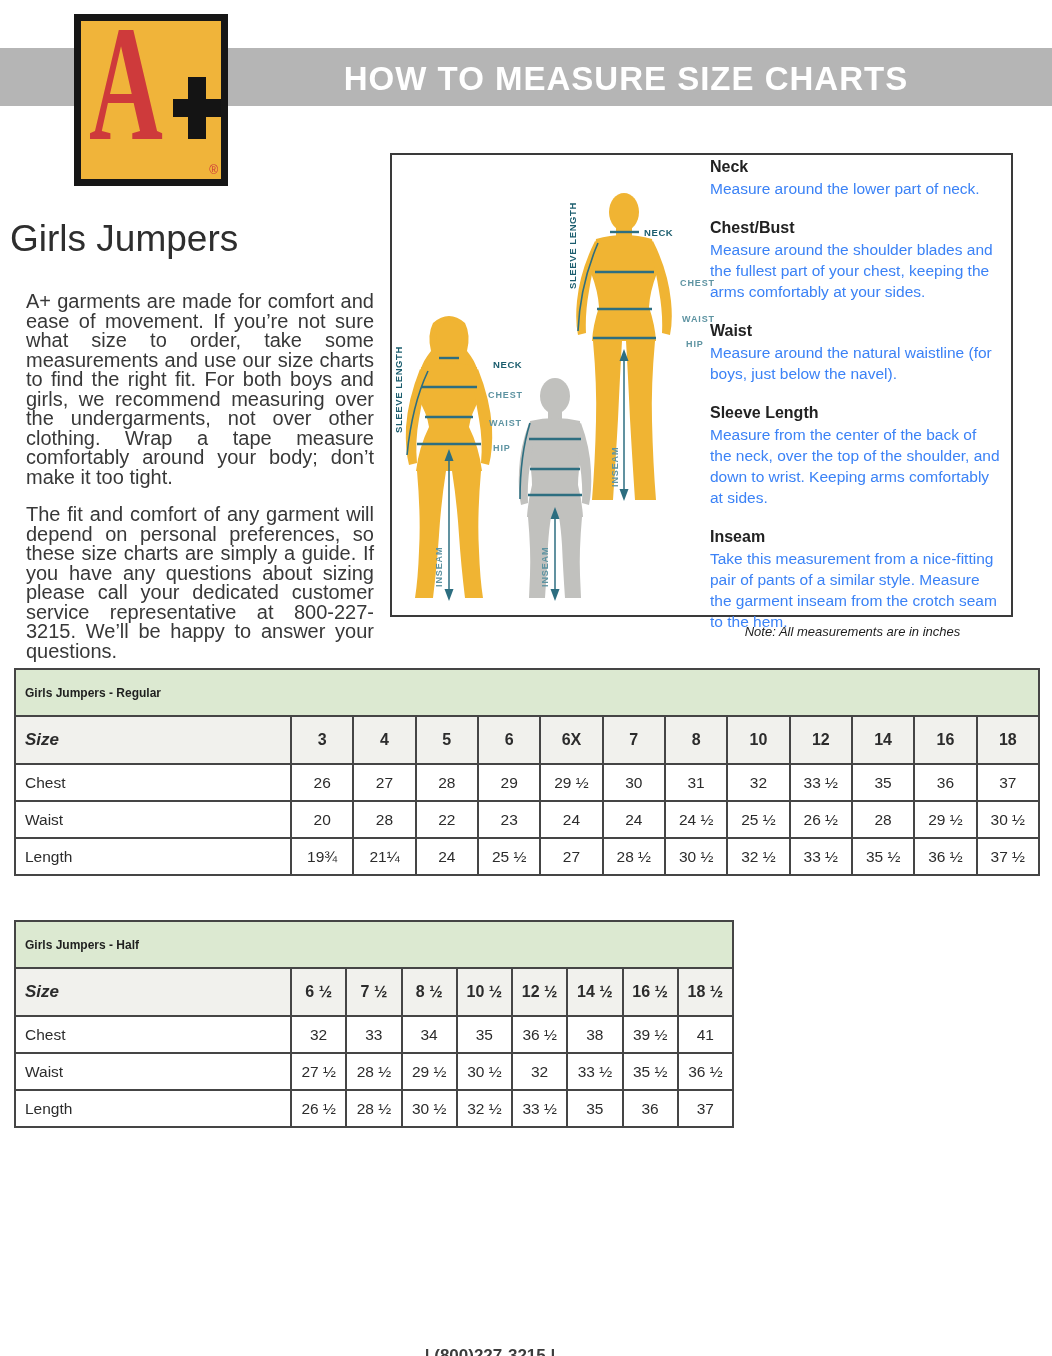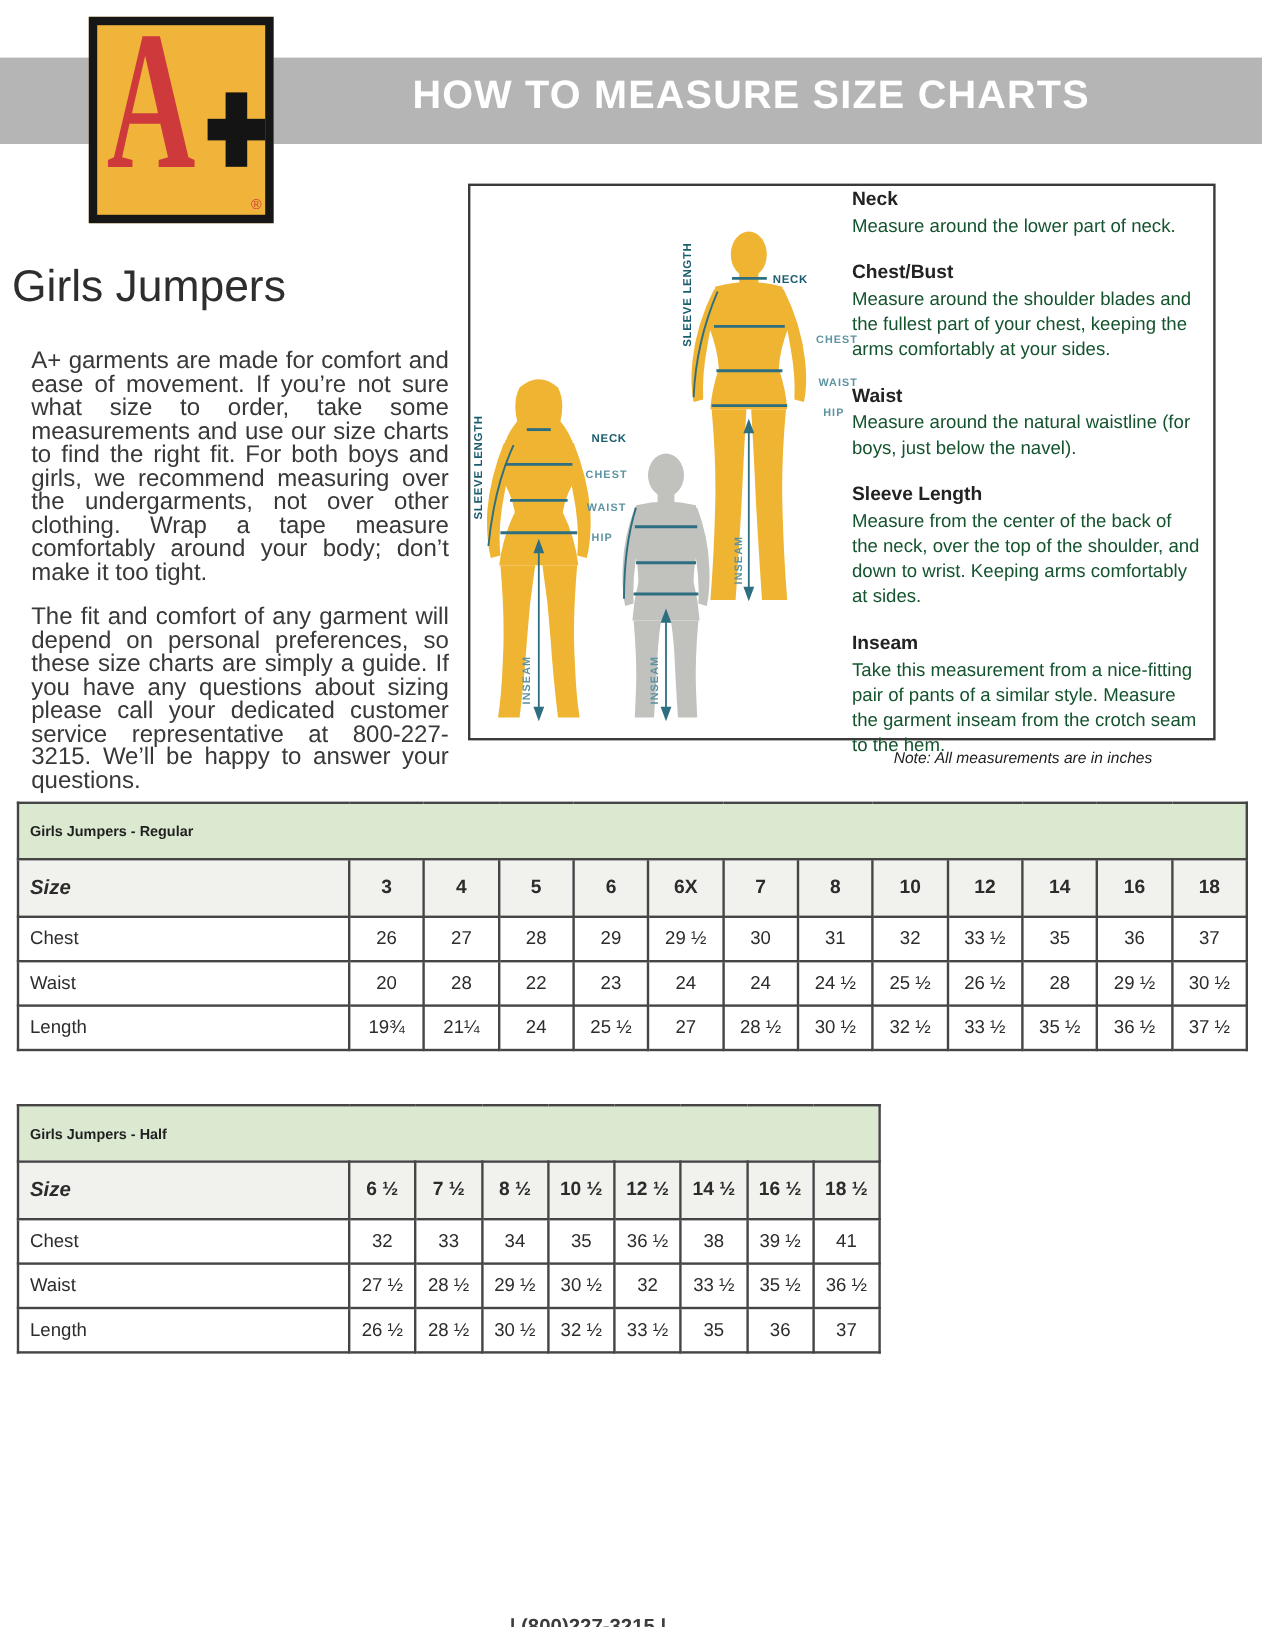--- a/index.html
+++ b/index.html
@@ -2,21 +2,21 @@
 <html style="--header-bar: #b5b5b5; --table-title-bg: #dce9d1; --size-row-bg: #f1f1ed; --logo-yellow: #f0b43a; --logo-red: #ce3a3b; --figure-yellow: #f0b433; --figure-gray: #c1c1be; --line-teal: #2d6e80; --label-dark: #1b5d6e; --label-light: #5d93a1;"><head>
 <meta charset="utf-8">
 <style>
   html,body{margin:0;padding:0;}
   body{
     width:1052px;height:1356px;position:relative;overflow:hidden;background:#ffffff;
     font-family:"Liberation Sans",sans-serif;color:#3a3a3a;
   }
   
   .title-bar{
-    position:absolute;left:0;top:48px;width:1052px;height:72px;
+    position:absolute;left:0;top:48px;width:1052px;height:58px;
     background:var(--header-bar,#b5b5b5);
   }
   .title-bar h2{
     margin:0;line-height:62px;text-align:center;padding-left:200px;
     color:#ffffff;font-size:33px;font-weight:bold;letter-spacing:1px;white-space:nowrap;
   }
   
   .logo{
     position:absolute;left:74px;top:14px;width:140px;height:158px;
     background:var(--logo-yellow,#f0b43a);border:7px solid #161616;
@@ -48,21 +48,21 @@
   .fig-gray path,.fig-gray ellipse,.fig-gray rect{fill:var(--figure-gray,#c1c1be);}
   .tline{stroke:var(--line-teal,#2d6e80);stroke-width:2.4;fill:none;}
   .sleeveline{stroke:var(--line-teal,#2d6e80);stroke-width:1.6;fill:none;}
   .arrow-line{stroke:var(--line-teal,#2d6e80);stroke-width:1.5;}
   .arrow-head{fill:var(--line-teal,#2d6e80);}
   .albl{font:bold 9.5px "Liberation Sans",sans-serif;fill:var(--label-dark,#1b5d6e);letter-spacing:.6px;}
   .albl-light{font:bold 9px "Liberation Sans",sans-serif;fill:var(--label-light,#5d93a1);letter-spacing:.9px;}
   
   .defs-col{position:absolute;left:318px;top:3px;width:290px;}
   .m-section h3{margin:0 0 2px 0;font-size:16px;color:#222;}
-  .m-section p{margin:0 0 20px 0;font-size:15.5px;line-height:21px;color:#14532d;}
+  .m-section p{margin:0 0 20px 0;font-size:15.5px;line-height:21px;color:#3b82f6;}
   
   .note{
     position:absolute;left:690px;top:624px;width:325px;text-align:center;
     font-style:italic;font-size:13px;color:#1d1d1d;
   }
   
   .sizetable{border-collapse:collapse;table-layout:fixed;position:absolute;left:14px;background:#fff;}
   #table-regular{top:668px;width:1026px;}
   #table-half{top:888px;width:720px;margin-top:32px;}
   .sizetable td{border:2px solid #454545;overflow:hidden;color:#2c2c2c;}

